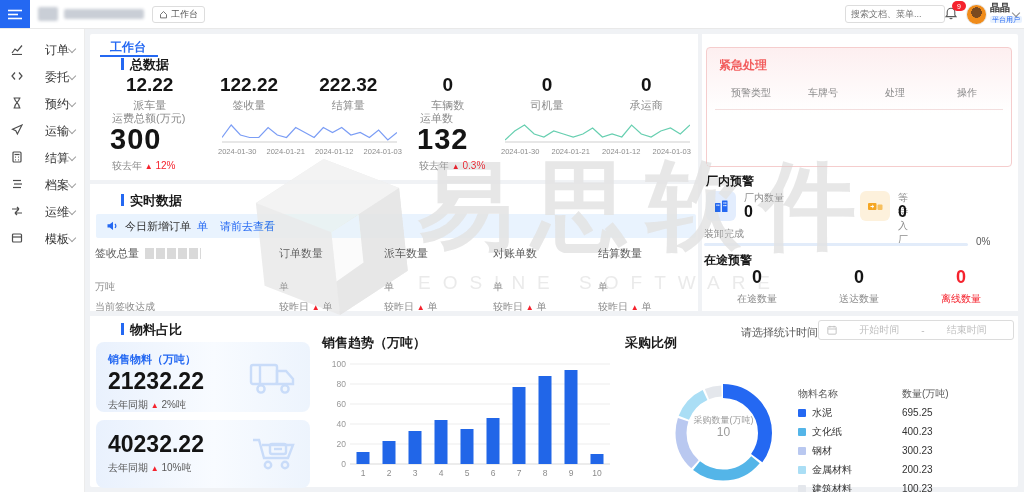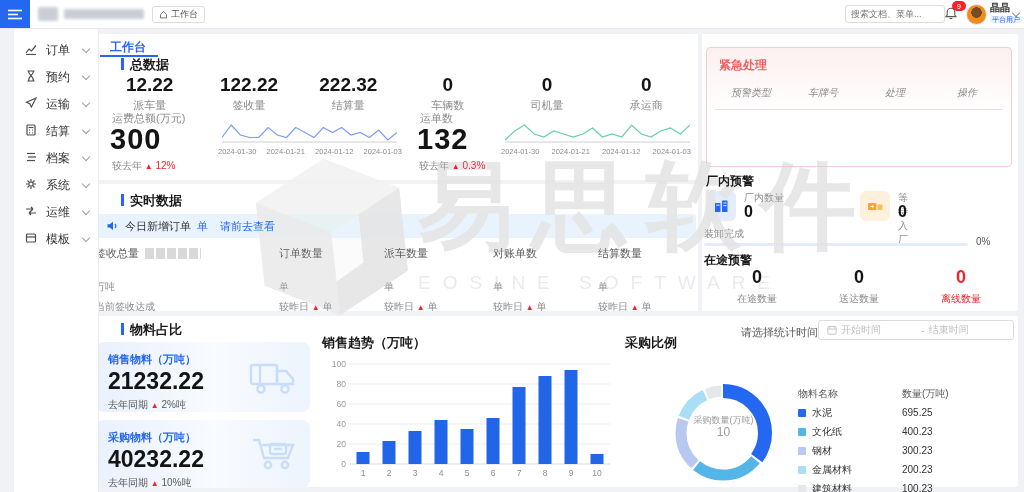--- a/index.html
+++ b/index.html
@@ -13,21 +13,21 @@
   #crumb{left:152px;top:6px;height:15px;border:1px solid #ddd;border-radius:3px;display:flex;align-items:center;padding:0 6px;gap:3px;font-size:9px;color:#555;background:#fff;}
   #search{left:845px;top:5px;width:88px;height:16px;border:1px solid #ddd;border-radius:3px;font-size:9px;color:#999;padding:0 5px;outline:none;}
   #bellwrap{left:944px;top:6px;}
   #badge{position:absolute;left:8px;top:-5px;min-width:10px;height:10px;background:#f5222d;color:#fff;font-size:7px;border-radius:6px;display:flex;align-items:center;justify-content:center;padding:0 2px;}
   #avatar{left:966px;top:4px;width:19px;height:19px;border-radius:50%;background:radial-gradient(circle at 50% 40%,#7a4a1f 0 35%,#f08c1b 36%);border:1px solid #e8e8e8;}
   #userbox{left:990px;top:3px;line-height:10px;}
   #username{font-size:10px;font-weight:bold;color:#333;}
   #userrole{font-size:7px;color:#2468f2;background:#e8f1fe;border-radius:2px;padding:0 2px;}
   .chev{display:inline-block;width:5px;height:5px;border-right:1.2px solid #8c8c8c;border-bottom:1.2px solid #8c8c8c;transform:rotate(45deg);}
   
-  #sidebar{left:14px;top:28px;width:85px;height:464px;background:#fff;border-right:1px solid #ececec;z-index:10;padding-top:9px;box-sizing:border-box;}
+  #sidebar{left:0;top:28px;width:85px;height:464px;background:#fff;border-right:1px solid #ececec;z-index:10;padding-top:9px;box-sizing:border-box;text-align:right;}
   .side-item{height:27px;display:flex;align-items:center;padding:0 9px 0 11px;cursor:pointer;}
   .side-item svg{flex:0 0 12px;}
   .side-label{flex:1;margin-left:9px;font-size:12px;color:#333;}
   .side-chev{width:5px;height:5px;border-right:1px solid #a0a0a0;border-bottom:1px solid #a0a0a0;transform:rotate(45deg);margin-top:-3px;}
   
   #card{left:90px;top:34px;width:928px;height:453px;background:#fff;border-radius:2px;}
   #tab{left:110px;top:39px;font-size:12px;font-weight:bold;color:#2468f2;cursor:pointer;}
   #tabline{left:100px;top:55px;width:58px;height:2px;background:#2468f2;}
   .sec-title{font-size:13px;font-weight:bold;color:#1a1a1a;padding-left:23px;}
   .sec-title .bar{display:inline-block;width:3px;height:12px;background:#2468f2;margin-right:6px;vertical-align:-1px;}
@@ -48,37 +48,37 @@
   #announce .blue{color:#2468f2;}
   #rtCols{left:90px;top:246px;width:620px;height:66px;}
   .rt-col{position:absolute;top:0;text-align:center;}
   .rt-label{font-size:11px;color:#595959;display:flex;align-items:center;gap:6px;}
   .rt-unit{position:absolute;top:34px;font-size:10px;color:#8c8c8c;}
   .rt-cmp{position:absolute;top:54px;font-size:10px;color:#8c8c8c;white-space:nowrap;}
   .blur-blocks{width:56px;height:11px;background:repeating-linear-gradient(90deg,#d9d9d9 0 9px,#fff 9px 11px);filter:blur(.5px);}
   
   #emCard{left:706px;top:47px;width:306px;height:120px;border:1px solid #f5cdcd;border-radius:4px;background:linear-gradient(180deg,#fdeff0 0%,#ffffff 55%);box-sizing:border-box;}
   #emTitle{margin:9px 0 0 12px;font-size:12px;font-weight:bold;color:#f25f5f;}
-  #emHeaders{display:flex;margin:12px 8px 0 8px;border-bottom:1px solid #f3dede;padding-bottom:9px;font-style:italic;}
+  #emHeaders{display:flex;margin:12px 8px 0 8px;border-bottom:1px solid #f3dede;padding-bottom:9px;}
   #emHeaders span{flex:1;text-align:center;font-size:10px;color:#8c8c8c;}
   .rtitle{font-size:12px;font-weight:bold;color:#1a1a1a;}
   .icon-box{width:30px;height:30px;border-radius:6px;display:flex;align-items:center;justify-content:center;}
   .f-label{font-size:10px;color:#8c8c8c;}
   .f-val{font-size:16px;font-weight:bold;color:#141414;line-height:16px;}
   #progressTrack{left:704px;top:243px;width:264px;height:3px;background:#e2ecfa;border-radius:2px;}
   #progressPct{left:976px;top:236px;font-size:10px;color:#595959;}
   #transitStats{left:706px;top:266px;width:306px;height:48px;display:flex;}
   .tr-stat{flex:1;text-align:center;}
   .tr-val{font-size:18px;font-weight:bold;color:#141414;line-height:22px;}
   .tr-label{font-size:10px;color:#8c8c8c;margin-top:4px;}
   .tr-alert{color:#f5222d;}
   
   #filterLabel{left:741px;top:325px;font-size:11px;color:#595959;}
   #filterBox{left:818px;top:320px;width:196px;height:20px;border:1px solid #dcdcdc;border-radius:3px;display:flex;align-items:center;padding:0 8px;box-sizing:border-box;gap:4px;background:#fff;cursor:pointer;}
-  #filterBox .ph{flex:1;text-align:left;font-size:10px;color:#bfbfbf;}
+  #filterBox .ph{flex:1;text-align:center;font-size:10px;color:#bfbfbf;}
   #filterBox .sep{font-size:10px;color:#bfbfbf;}
   .mat-card{width:214px;border-radius:8px;background:linear-gradient(90deg,#e9f1fd 0%,#f8fbff 55%,#edf4fd 100%);box-sizing:border-box;padding:10px 12px;position:absolute;}
   .mat-name{font-size:11px;font-weight:bold;color:#2468f2;}
   .mat-val{font-size:23px;font-weight:bold;color:#141414;line-height:28px;}
   .mat-cmp{font-size:10px;color:#595959;margin-top:3px;}
   .mat-icon{position:absolute;right:12px;top:16px;}
   .chart-title{font-size:13px;font-weight:bold;color:#1a1a1a;}
   #donutCenter{left:676px;top:414px;width:95px;text-align:center;font-size:9px;color:#9b9b9b;line-height:12px;}
   #donutCenter .cv{font-size:12px;}
   #legend{left:798px;top:384px;width:175px;}
@@ -135,20 +135,28 @@
       <div class="side-item">
         <span><svg width="12" height="12" viewBox="0 0 12 12" style="stroke:#4d4d4d;fill:none;stroke-width:1.2">
             <polyline points="1,10 4,6 6.5,8 11,2.5"></polyline>
             <line x1="1" y1="11.5" x2="11" y2="11.5"></line>
           </svg></span>
         <span class="side-label">订单</span>
         <span class="side-chev"></span>
       </div>
       <div class="side-item">
         <span><svg width="12" height="12" viewBox="0 0 12 12" style="stroke:#4d4d4d;fill:none;stroke-width:1.2">
+            <polyline points="4,2.5 1,6 4,9.5"></polyline>
+            <polyline points="8,2.5 11,6 8,9.5"></polyline>
+          </svg></span>
+        <span class="side-label">委托</span>
+        <span class="side-chev"></span>
+      </div>
+      <div class="side-item">
+        <span><svg width="12" height="12" viewBox="0 0 12 12" style="stroke:#4d4d4d;fill:none;stroke-width:1.2">
             <path d="M2.5 1h7M2.5 11h7M3.5 1c0 4.5 5 4.5 5 10M8.5 1c0 4.5-5 4.5-5 10"></path>
           </svg></span>
         <span class="side-label">预约</span>
         <span class="side-chev"></span>
       </div>
       <div class="side-item">
         <span><svg width="12" height="12" viewBox="0 0 12 12" style="stroke:#4d4d4d;fill:none;stroke-width:1.2">
             <path d="M11 1L1.5 5.2l3.3 1.6L6.4 10z"></path>
           </svg></span>
         <span class="side-label">运输</span>
@@ -166,28 +174,20 @@
         <span class="side-label">结算</span>
         <span class="side-chev"></span>
       </div>
       <div class="side-item">
         <span><svg width="12" height="12" viewBox="0 0 12 12" style="stroke:#4d4d4d;fill:none;stroke-width:1.2">
             <line x1="2" y1="2.5" x2="10" y2="2.5"></line>
             <line x1="3" y1="6" x2="11" y2="6"></line>
             <line x1="2" y1="9.5" x2="10" y2="9.5"></line>
           </svg></span>
         <span class="side-label">档案</span>
-        <span class="side-chev"></span>
-      </div>
-      <div class="side-item">
-        <span><svg width="12" height="12" viewBox="0 0 12 12" style="stroke:#4d4d4d;fill:none;stroke-width:1.2">
-            <circle cx="6" cy="6" r="2.2"></circle>
-            <path d="M6 1v2M6 9v2M1 6h2M9 6h2M2.5 2.5l1.4 1.4M8.1 8.1l1.4 1.4M9.5 2.5L8.1 3.9M3.9 8.1L2.5 9.5"></path>
-          </svg></span>
-        <span class="side-label">系统</span>
         <span class="side-chev"></span>
       </div>
       <div class="side-item">
         <span><svg width="12" height="12" viewBox="0 0 12 12" style="stroke:#4d4d4d;fill:none;stroke-width:1.2">
             <path d="M1 4h7M8 4L6 2M8 4L6 6M11 8H4M4 8l2-2M4 8l2 2"></path>
           </svg></span>
         <span class="side-label">运维</span>
         <span class="side-chev"></span>
       </div>
       <div class="side-item">
@@ -397,21 +397,20 @@
             <rect x="3" y="7" width="26" height="19" rx="2"></rect>
             <line x1="12" y1="7" x2="12" y2="26"></line>
             <path d="M29 13h9l7 8v5H29z"></path>
             <circle cx="13" cy="31" r="3.6"></circle>
             <circle cx="37" cy="31" r="3.6"></circle>
           </g>
         </svg>
     </div>
   </div>
   <div class="mat-card" style="left:96px;top:420px;height:68px;">
-    <div class="mat-name">采购物料（万吨）</div>
     <div class="mat-val">40232.22</div>
     <div class="mat-cmp"><span>去年同期</span> <span class="tri-up">▲</span> <span>10%吨</span></div>
     <div class="mat-icon">
       <svg width="48" height="36" viewBox="0 0 48 36">
           <g fill="none" stroke="#c9dcf9" stroke-width="2.4">
             <path d="M3 4h6l5 18h24l5-13H12"></path>
             <rect x="20" y="8" width="16" height="10" rx="2"></rect>
             <line x1="24" y1="13" x2="32" y2="13"></line>
             <circle cx="18" cy="29" r="3.2"></circle>
             <circle cx="35" cy="29" r="3.2"></circle>

